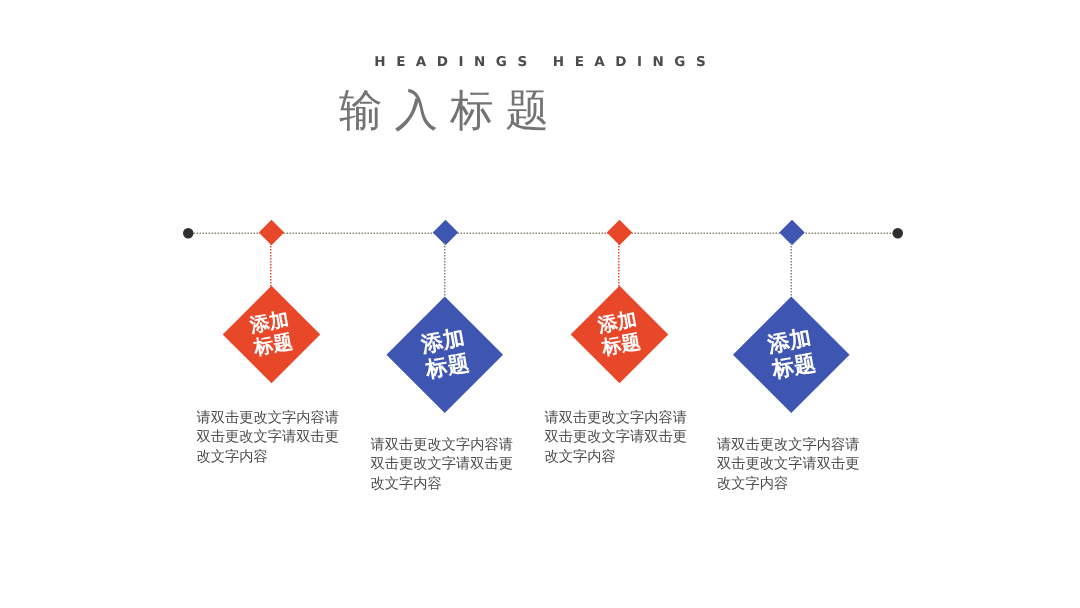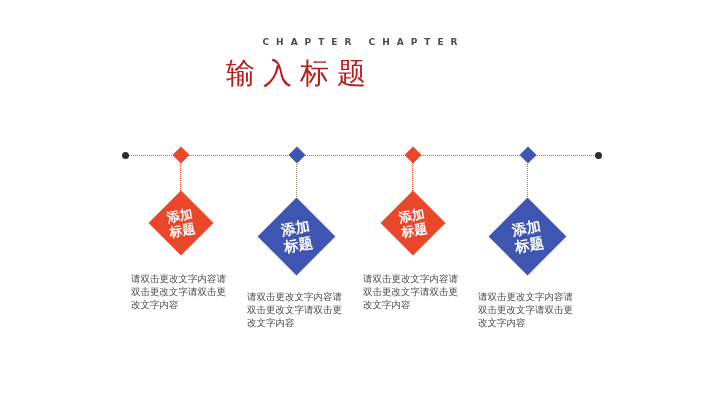--- a/index.html
+++ b/index.html
@@ -15,21 +15,21 @@
   .eyebrow{
     position:absolute;top:37px;left:0;width:720px;
     text-align:center;
     font-size:9px;font-weight:bold;letter-spacing:7px;text-indent:7px;
     color:#4c4c4c;
   }
   .main-title{
     position:absolute;top:54px;left:0;width:592px;
     text-align:center;
     font-size:29px;font-weight:500;letter-spacing:8px;text-indent:8px;
-    color:#b91c1c;
+    color:#737373;
   }
 
   
   .timeline-line{
     position:absolute;top:155px;left:125px;width:473px;height:0;
     border-top:1px dotted #8b8170;
   }
   .end-dot{
     position:absolute;top:152px;width:7px;height:7px;border-radius:50%;
     background:#2e2e2e;
@@ -75,21 +75,21 @@
     font-size:9.5px;line-height:13px;color:#4b4b4b;
   }
   .red  .body-text{top:123px;}
   .blue .body-text{top:141px;}
 </style>
 </head>
 <body>
 
 <div class="slide">
 
-  <div class="eyebrow">CHAPTER CHAPTER</div>
+  <div class="eyebrow">HEADINGS HEADINGS</div>
   <div class="main-title">输入标题</div>
 
   <div class="timeline-line"></div>
   <div class="end-dot left"></div>
   <div class="end-dot right"></div>
 
   <div class="column col1 red">
     <div class="node-diamond"></div>
     <div class="connector"></div>
     <div class="diamond-shape"></div>

